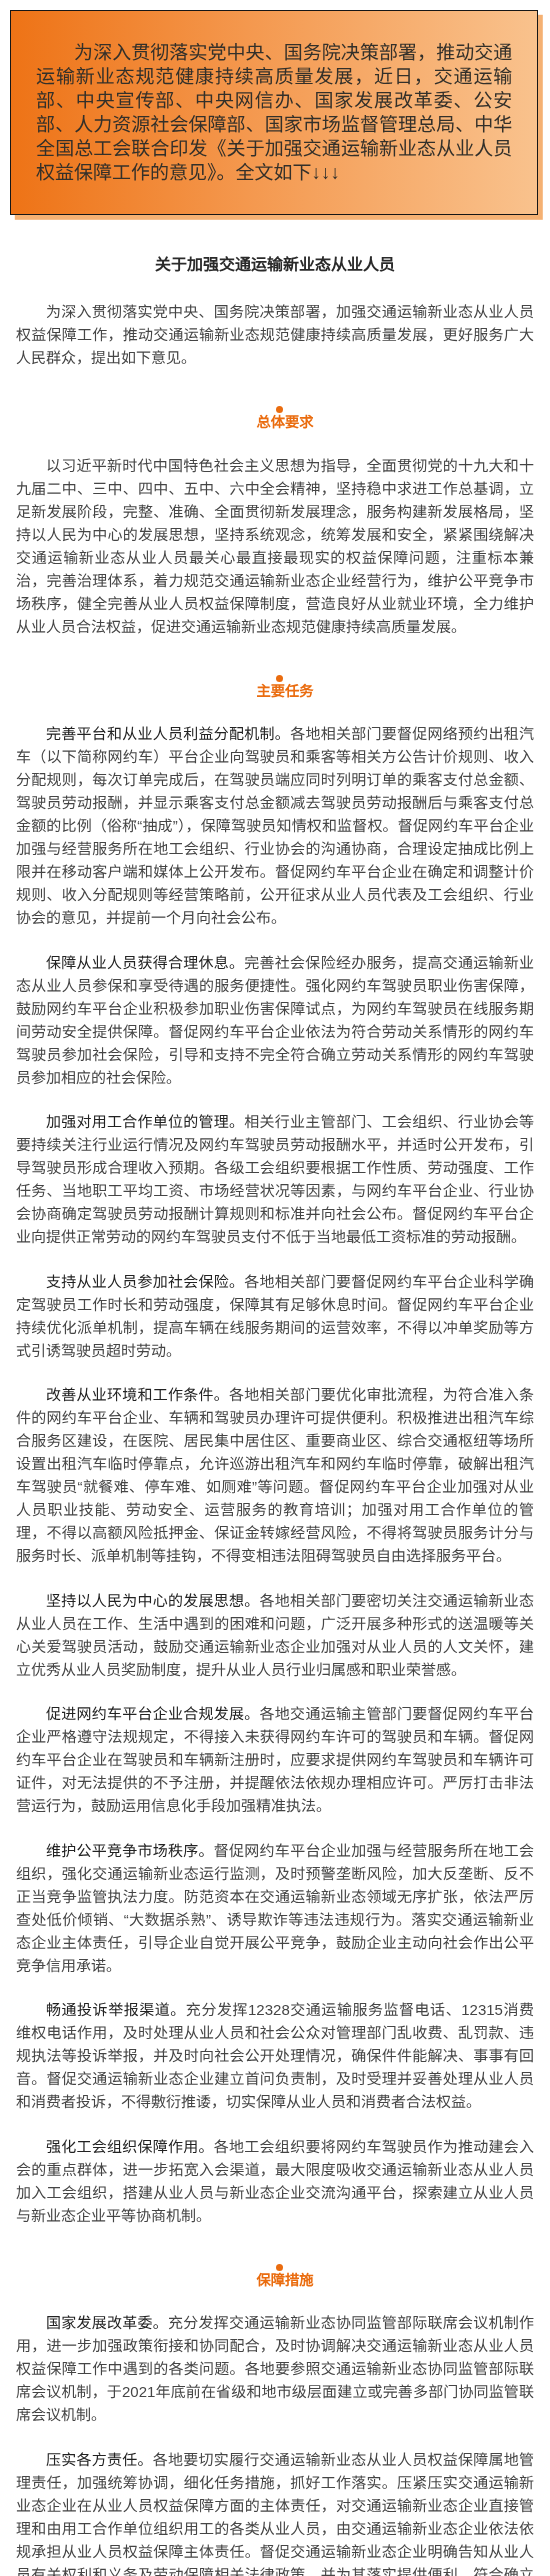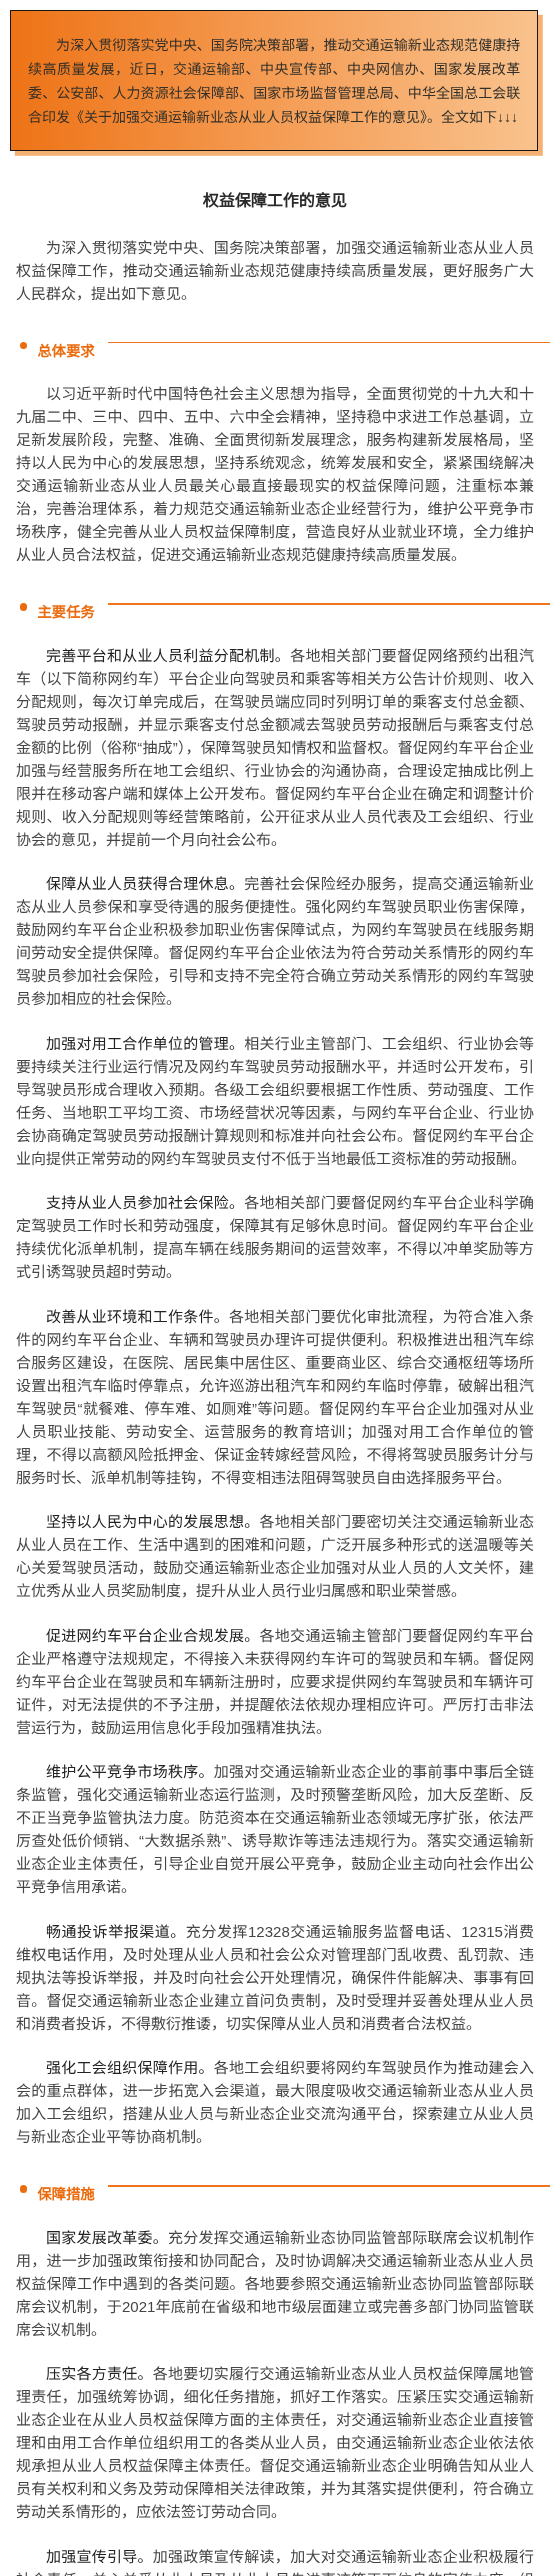--- a/index.html
+++ b/index.html
@@ -13,22 +13,22 @@
   }
   
   .banner {
     margin: 10.4px 12px 0 10.4px;
     border: 1.6px solid #161616;
     background: linear-gradient(90deg, #ee7316 0%, #f4984e 45%, #f9c28d 100%);
     box-shadow: 4.8px 4.8px 0 0 #f5b173;
     padding: 21.5px 16.7px;
   }
   .banner-text {
-    margin: 0;
-    font-size: 14px;
+    margin: 8px;
+    font-size: 19px;
     line-height: 24px;
     color: #33302a;
     text-indent: 2em;
     text-align: justify;
   }
   
   .doc-title {
     margin: 37px 16px 0 16px;
     text-align: center;
     font-size: 16px;
@@ -45,21 +45,23 @@
     text-indent: 2em;
     text-align: justify;
   }
   .para .lead {
     font-weight: 400;
     color: #222222;
   }
   
   .sec-head {
     display: flex;
+    align-items: center;
     margin: 37px 0 14.3px 20px;
+    flex-direction: column;
   }
   .sec-dot {
     flex: none;
     width: 7.2px;
     height: 7.2px;
     border-radius: 50%;
     background: #ea6c0f;
     margin-right: 10.4px;
   }
   .sec-title {
@@ -93,21 +95,21 @@
   }
 </style>
 </head>
 <body>
 
 <div class="banner">
   <p class="banner-text">为深入贯彻落实党中央、国务院决策部署，推动交通运输新业态规范健康持续高质量发展，近日，交通运输部、中央宣传部、中央网信办、国家发展改革委、公安部、人力资源社会保障部、国家市场监督管理总局、中华全国总工会联合印发《关于加强交通运输新业态从业人员权益保障工作的意见》。全文如下↓↓↓</p>
 </div>
 
 <div class="doc-title">
-  <div>权益保障工作的意见</div>
+  <div>关于加强交通运输新业态从业人员</div>
 </div>
 
 <p class="para">为深入贯彻落实党中央、国务院决策部署，加强交通运输新业态从业人员权益保障工作，推动交通运输新业态规范健康持续高质量发展，更好服务广大人民群众，提出如下意见。</p>
 
 <div class="sec-head">
   <span class="sec-dot"></span>
   <span class="sec-title">总体要求</span>
   <span class="sec-rule"></span>
 </div>
 <p class="para"><span class="lead"></span><span>以习近平新时代中国特色社会主义思想为指导，全面贯彻党的十九大和十九届二中、三中、四中、五中、六中全会精神，坚持稳中求进工作总基调，立足新发展阶段，完整、准确、全面贯彻新发展理念，服务构建新发展格局，坚持以人民为中心的发展思想，坚持系统观念，统筹发展和安全，紧紧围绕解决交通运输新业态从业人员最关心最直接最现实的权益保障问题，注重标本兼治，完善治理体系，着力规范交通运输新业态企业经营行为，维护公平竞争市场秩序，健全完善从业人员权益保障制度，营造良好从业就业环境，全力维护从业人员合法权益，促进交通运输新业态规范健康持续高质量发展。</span></p>
@@ -117,21 +119,21 @@
   <span class="sec-title">主要任务</span>
   <span class="sec-rule"></span>
 </div>
 <p class="para"><span class="lead">完善平台和从业人员利益分配机制。</span><span>各地相关部门要督促网络预约出租汽车（以下简称网约车）平台企业向驾驶员和乘客等相关方公告计价规则、收入分配规则，每次订单完成后，在驾驶员端应同时列明订单的乘客支付总金额、驾驶员劳动报酬，并显示乘客支付总金额减去驾驶员劳动报酬后与乘客支付总金额的比例（俗称“抽成”），保障驾驶员知情权和监督权。督促网约车平台企业加强与经营服务所在地工会组织、行业协会的沟通协商，合理设定抽成比例上限并在移动客户端和媒体上公开发布。督促网约车平台企业在确定和调整计价规则、收入分配规则等经营策略前，公开征求从业人员代表及工会组织、行业协会的意见，并提前一个月向社会公布。</span></p>
 <p class="para"><span class="lead">保障从业人员获得合理休息。</span><span>完善社会保险经办服务，提高交通运输新业态从业人员参保和享受待遇的服务便捷性。强化网约车驾驶员职业伤害保障，鼓励网约车平台企业积极参加职业伤害保障试点，为网约车驾驶员在线服务期间劳动安全提供保障。督促网约车平台企业依法为符合劳动关系情形的网约车驾驶员参加社会保险，引导和支持不完全符合确立劳动关系情形的网约车驾驶员参加相应的社会保险。</span></p>
 <p class="para"><span class="lead">加强对用工合作单位的管理。</span><span>相关行业主管部门、工会组织、行业协会等要持续关注行业运行情况及网约车驾驶员劳动报酬水平，并适时公开发布，引导驾驶员形成合理收入预期。各级工会组织要根据工作性质、劳动强度、工作任务、当地职工平均工资、市场经营状况等因素，与网约车平台企业、行业协会协商确定驾驶员劳动报酬计算规则和标准并向社会公布。督促网约车平台企业向提供正常劳动的网约车驾驶员支付不低于当地最低工资标准的劳动报酬。</span></p>
 <p class="para"><span class="lead">支持从业人员参加社会保险。</span><span>各地相关部门要督促网约车平台企业科学确定驾驶员工作时长和劳动强度，保障其有足够休息时间。督促网约车平台企业持续优化派单机制，提高车辆在线服务期间的运营效率，不得以冲单奖励等方式引诱驾驶员超时劳动。</span></p>
 <p class="para"><span class="lead">改善从业环境和工作条件。</span><span>各地相关部门要优化审批流程，为符合准入条件的网约车平台企业、车辆和驾驶员办理许可提供便利。积极推进出租汽车综合服务区建设，在医院、居民集中居住区、重要商业区、综合交通枢纽等场所设置出租汽车临时停靠点，允许巡游出租汽车和网约车临时停靠，破解出租汽车驾驶员“就餐难、停车难、如厕难”等问题。督促网约车平台企业加强对从业人员职业技能、劳动安全、运营服务的教育培训；加强对用工合作单位的管理，不得以高额风险抵押金、保证金转嫁经营风险，不得将驾驶员服务计分与服务时长、派单机制等挂钩，不得变相违法阻碍驾驶员自由选择服务平台。</span></p>
 <p class="para"><span class="lead">坚持以人民为中心的发展思想。</span><span>各地相关部门要密切关注交通运输新业态从业人员在工作、生活中遇到的困难和问题，广泛开展多种形式的送温暖等关心关爱驾驶员活动，鼓励交通运输新业态企业加强对从业人员的人文关怀，建立优秀从业人员奖励制度，提升从业人员行业归属感和职业荣誉感。</span></p>
 <p class="para"><span class="lead">促进网约车平台企业合规发展。</span><span>各地交通运输主管部门要督促网约车平台企业严格遵守法规规定，不得接入未获得网约车许可的驾驶员和车辆。督促网约车平台企业在驾驶员和车辆新注册时，应要求提供网约车驾驶员和车辆许可证件，对无法提供的不予注册，并提醒依法依规办理相应许可。严厉打击非法营运行为，鼓励运用信息化手段加强精准执法。</span></p>
-<p class="para"><span class="lead">维护公平竞争市场秩序。</span><span>加强对交通运输新业态企业的事前事中事后全链条监管，强化交通运输新业态运行监测，及时预警垄断风险，加大反垄断、反不正当竞争监管执法力度。防范资本在交通运输新业态领域无序扩张，依法严厉查处低价倾销、“大数据杀熟”、诱导欺诈等违法违规行为。落实交通运输新业态企业主体责任，引导企业自觉开展公平竞争，鼓励企业主动向社会作出公平竞争信用承诺。</span></p>
+<p class="para"><span class="lead">维护公平竞争市场秩序。</span><span>督促网约车平台企业加强与经营服务所在地工会组织，强化交通运输新业态运行监测，及时预警垄断风险，加大反垄断、反不正当竞争监管执法力度。防范资本在交通运输新业态领域无序扩张，依法严厉查处低价倾销、“大数据杀熟”、诱导欺诈等违法违规行为。落实交通运输新业态企业主体责任，引导企业自觉开展公平竞争，鼓励企业主动向社会作出公平竞争信用承诺。</span></p>
 <p class="para"><span class="lead">畅通投诉举报渠道。</span><span>充分发挥12328交通运输服务监督电话、12315消费维权电话作用，及时处理从业人员和社会公众对管理部门乱收费、乱罚款、违规执法等投诉举报，并及时向社会公开处理情况，确保件件能解决、事事有回音。督促交通运输新业态企业建立首问负责制，及时受理并妥善处理从业人员和消费者投诉，不得敷衍推诿，切实保障从业人员和消费者合法权益。</span></p>
 <p class="para"><span class="lead">强化工会组织保障作用。</span><span>各地工会组织要将网约车驾驶员作为推动建会入会的重点群体，进一步拓宽入会渠道，最大限度吸收交通运输新业态从业人员加入工会组织，搭建从业人员与新业态企业交流沟通平台，探索建立从业人员与新业态企业平等协商机制。</span></p>
 
 <div class="sec-head">
   <span class="sec-dot"></span>
   <span class="sec-title">保障措施</span>
   <span class="sec-rule"></span>
 </div>
 <p class="para"><span class="lead">国家发展改革委。</span><span>充分发挥交通运输新业态协同监管部际联席会议机制作用，进一步加强政策衔接和协同配合，及时协调解决交通运输新业态从业人员权益保障工作中遇到的各类问题。各地要参照交通运输新业态协同监管部际联席会议机制，于2021年底前在省级和地市级层面建立或完善多部门协同监管联席会议机制。</span></p>
 <p class="para"><span class="lead">压实各方责任。</span><span>各地要切实履行交通运输新业态从业人员权益保障属地管理责任，加强统筹协调，细化任务措施，抓好工作落实。压紧压实交通运输新业态企业在从业人员权益保障方面的主体责任，对交通运输新业态企业直接管理和由用工合作单位组织用工的各类从业人员，由交通运输新业态企业依法依规承担从业人员权益保障主体责任。督促交通运输新业态企业明确告知从业人员有关权利和义务及劳动保障相关法律政策，并为其落实提供便利，符合确立劳动关系情形的，应依法签订劳动合同。</span></p>

